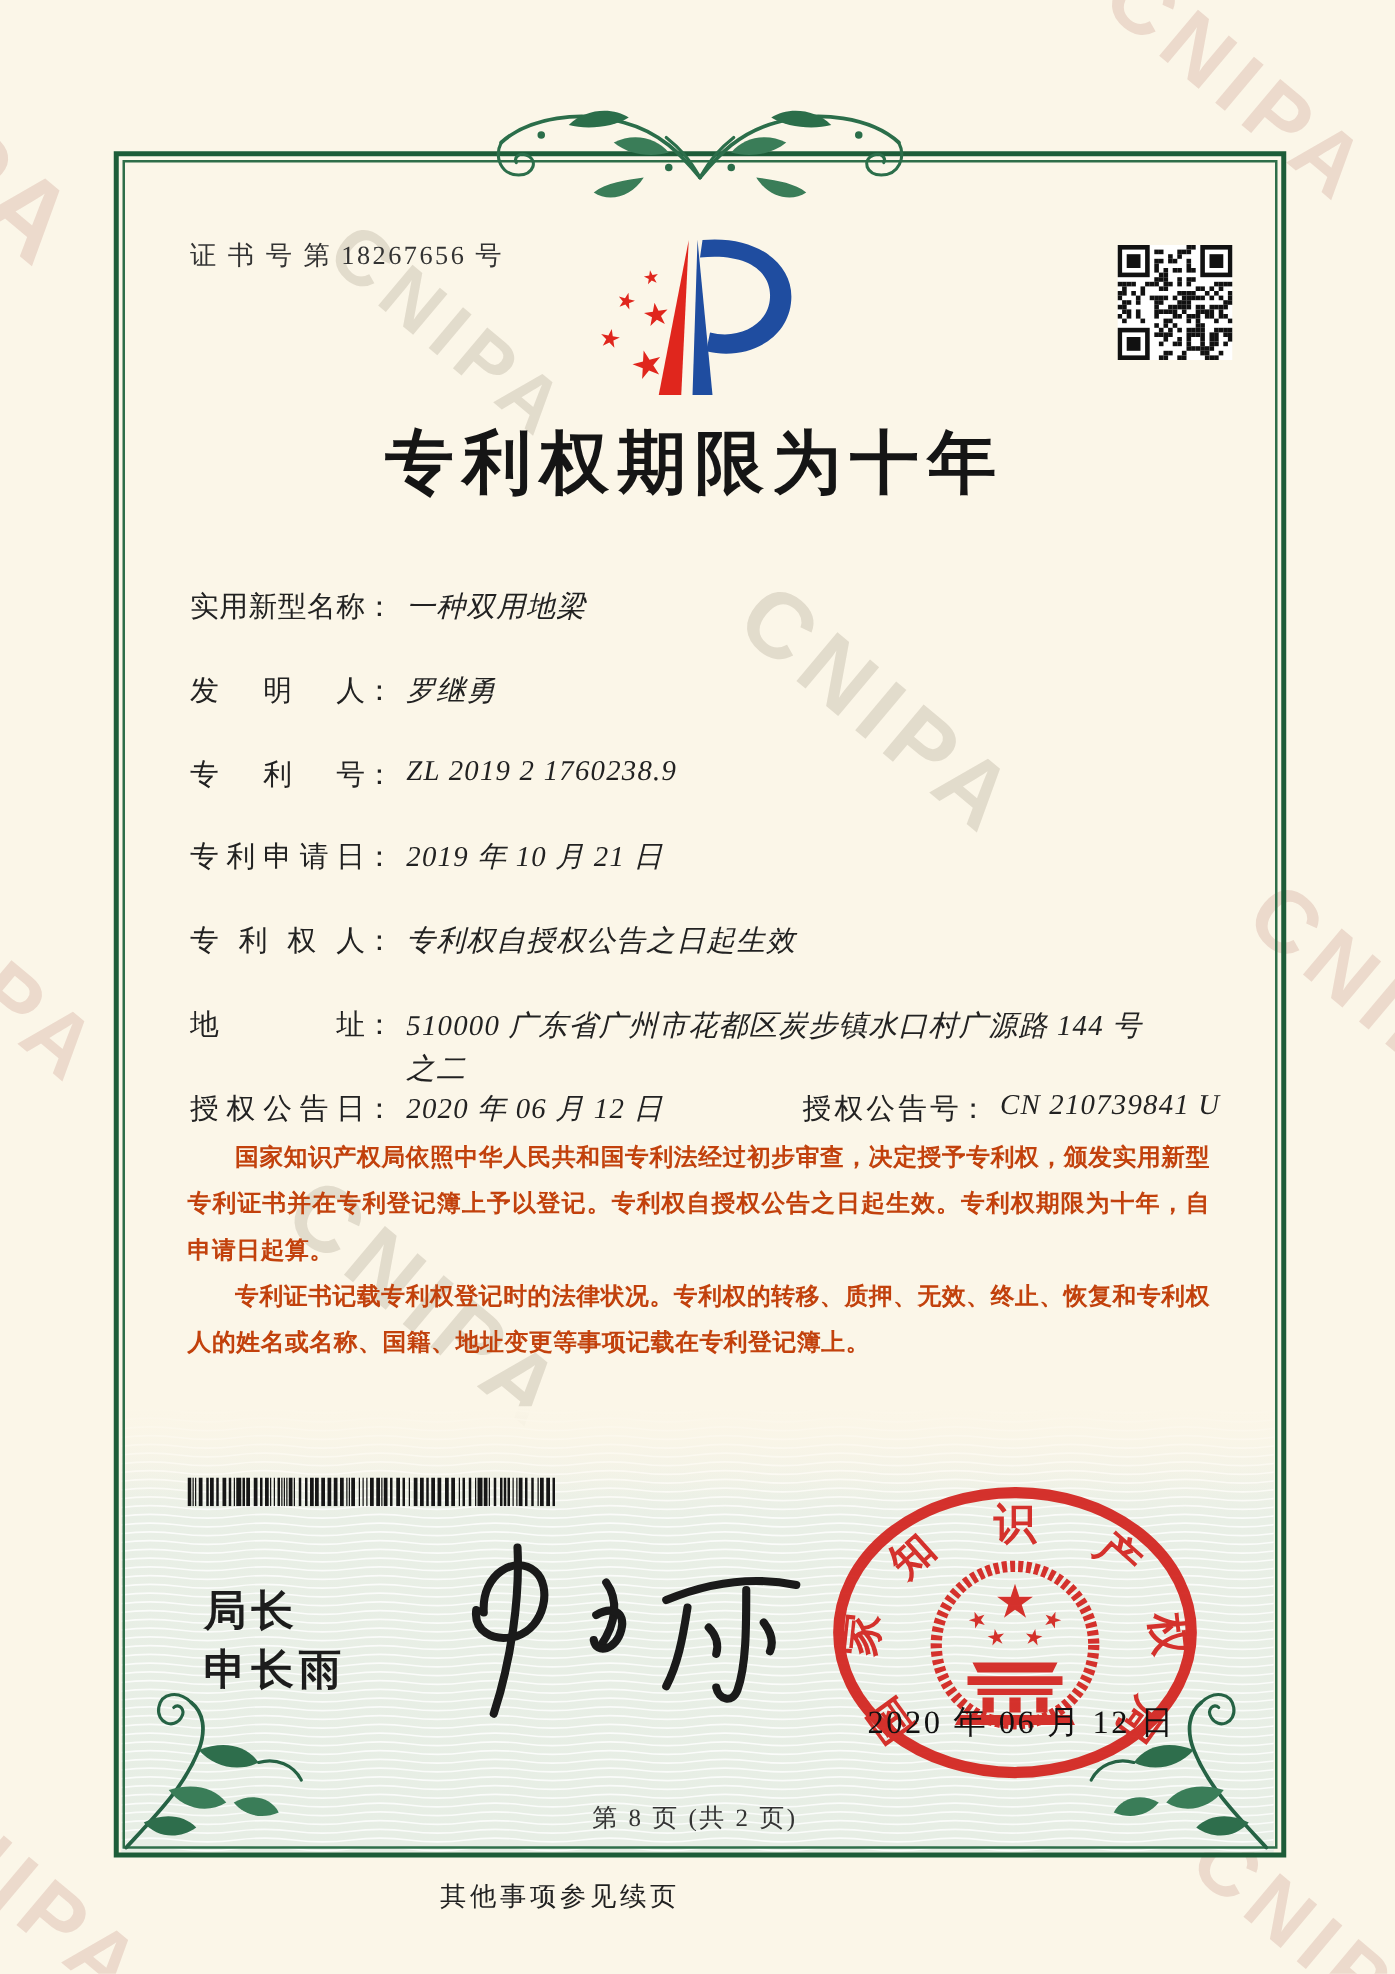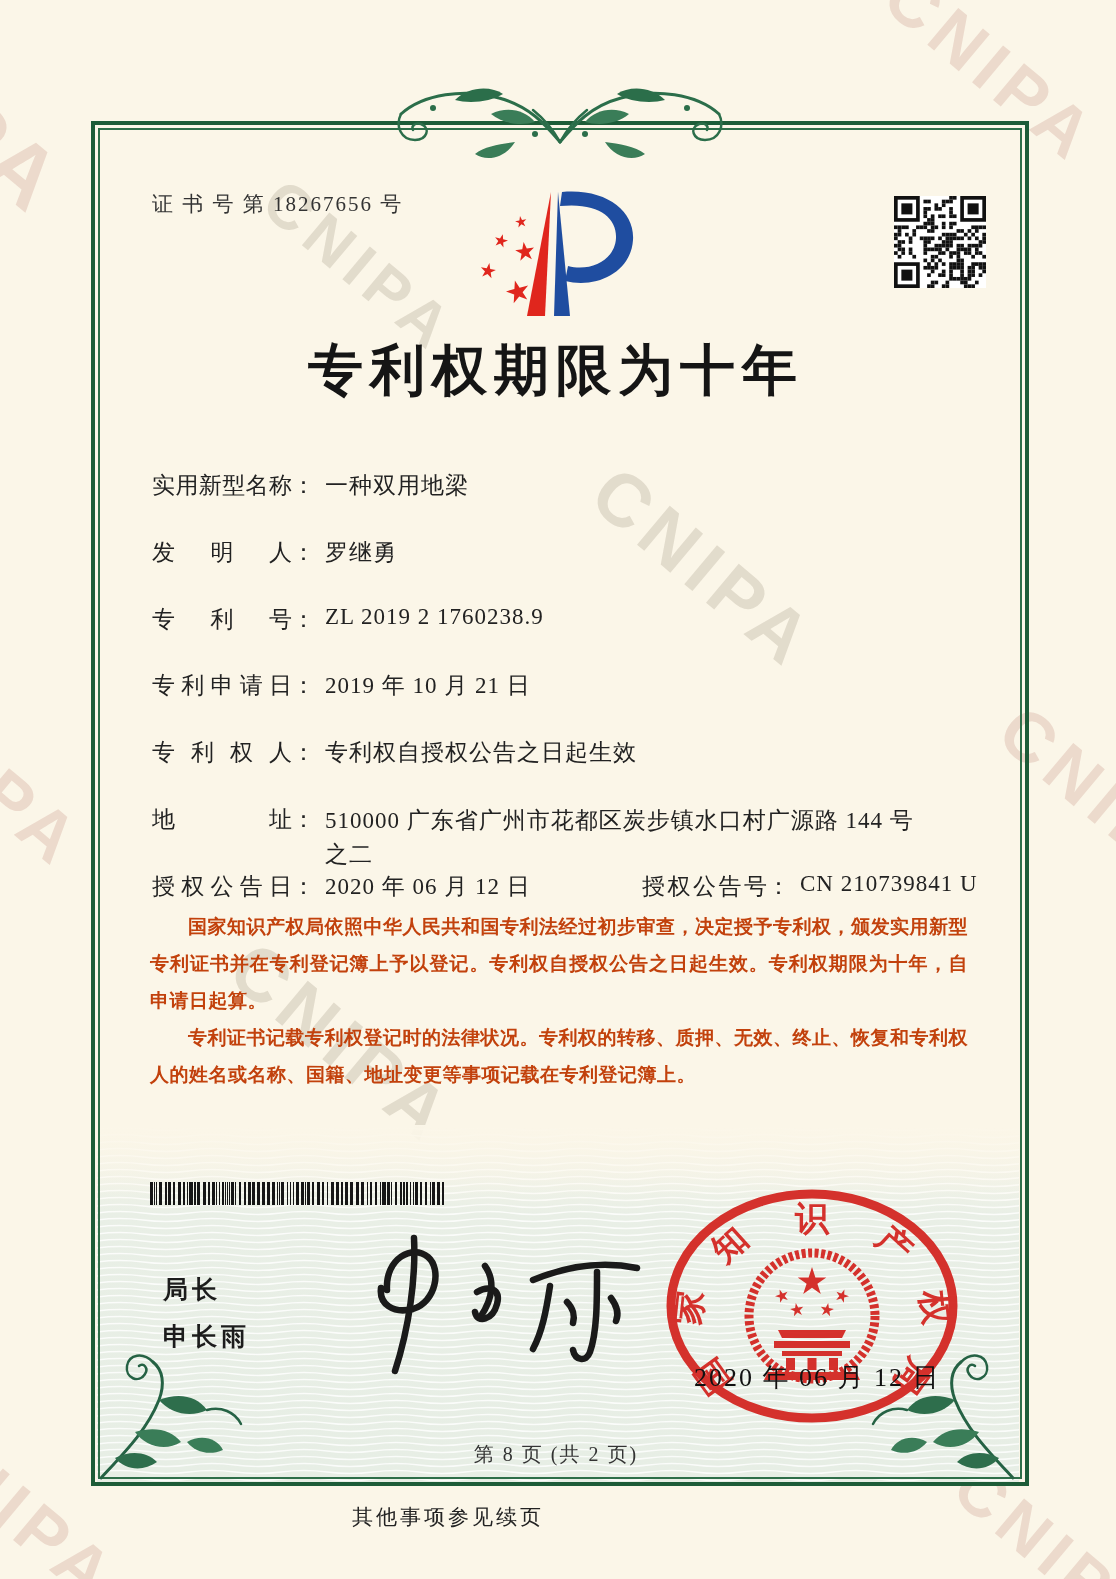--- a/index.html
+++ b/index.html
@@ -29,29 +29,29 @@
   
   #cert-number{left:152px;top:190px;font-size:21px;letter-spacing:2px;color:#333;z-index:3;}
   #logo{left:455px;top:178px;z-index:3;}
   #qr{left:894px;top:196px;z-index:3;}
   #title{left:91px;top:334px;width:930px;text-align:center;font-size:55px;font-weight:bold;letter-spacing:7px;color:#151515;z-index:3;}
   
   #fields{z-index:3;position:absolute;left:0;top:0;}
   .field-row{position:absolute;left:152px;font-size:23px;color:#222;z-index:3;white-space:nowrap;}
   .field-label{display:inline-flex;justify-content:space-between;width:140px;vertical-align:top;}
   .field-colon{display:inline-block;margin-right:10px;}
-  .field-value{display:inline-block;vertical-align:top;letter-spacing:1px;}
+  .field-value{display:inline-block;vertical-align:top;letter-spacing:1px;font-style:italic;}
   .field-value.wrap{white-space:normal;width:612px;line-height:34px;}
   
   #paragraphs{left:150px;top:908px;width:818px;font-size:19px;line-height:37px;color:#c2410c;z-index:3;letter-spacing:0.5px;text-align:justify;font-weight:bold;}
   #paragraphs p{margin:0;text-indent:2em;}
   
   #barcode{left:150px;top:1182px;z-index:3;}
   
-  #signer{left:163px;top:1266px;z-index:3;font-family:"Liberation Sans","DejaVu Sans",sans-serif;font-size:25px;font-weight:600;color:#1c1c1c;letter-spacing:4px;line-height:47px;}
+  #signer{left:163px;top:1266px;z-index:3;font-family:"Liberation Sans","DejaVu Sans",sans-serif;font-size:34px;font-weight:600;color:#1c1c1c;letter-spacing:4px;line-height:47px;}
   #signature{left:335px;top:1228px;z-index:3;}
   
   #seal{left:652px;top:1176px;z-index:3;}
   #seal-date{left:694px;top:1360px;z-index:4;font-size:26px;letter-spacing:2px;color:#111;}
   
   #page-footer{left:91px;top:1441px;width:930px;text-align:center;font-size:20px;letter-spacing:2px;color:#333;z-index:3;}
   #continuation-note{left:0;top:1503px;width:896px;text-align:center;font-size:21px;letter-spacing:3px;color:#222;z-index:3;}
 </style>
 </head>
 <body>

